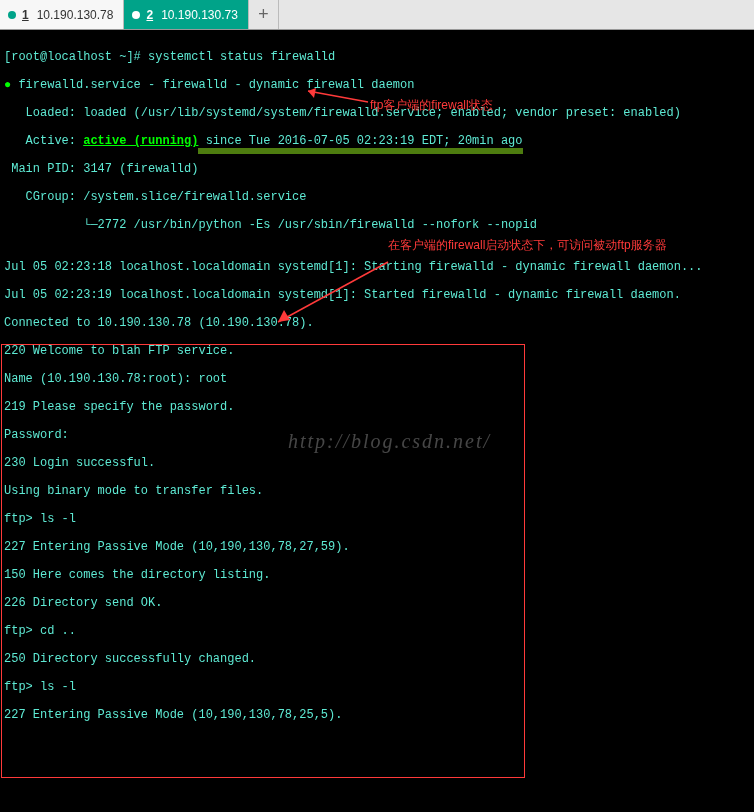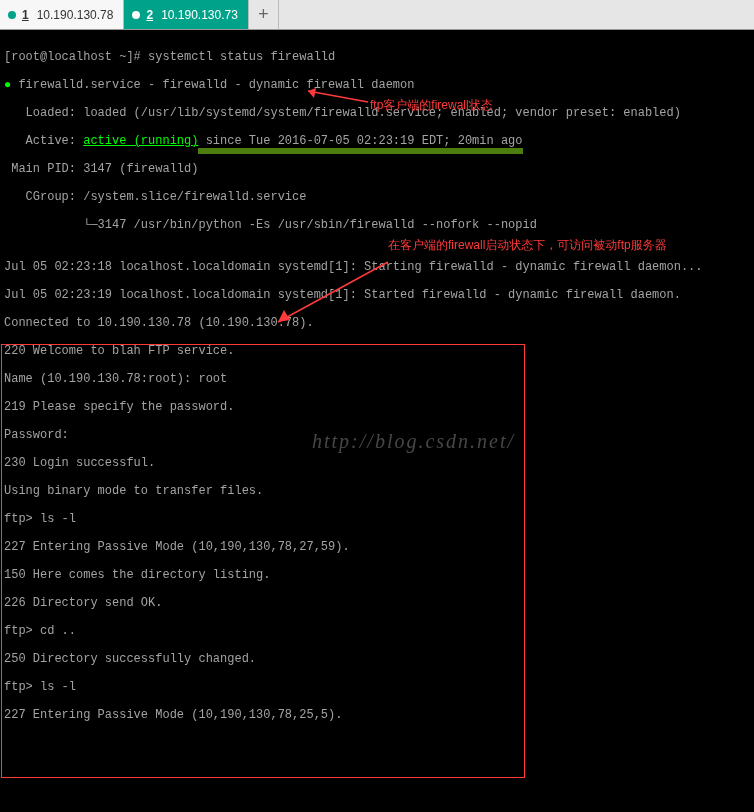--- a/index.html
+++ b/index.html
@@ -56,23 +56,23 @@
     border-right: 1px solid #bbb;
   }
   .term {
     background: #000;
     color: #ccc;
     padding: 6px 4px 4px 4px;
     white-space: pre;
     line-height: 14px;
     position: relative;
   }
-  .white { color: #a3a3a3; }
+  .white { color: #5eead4; }
   .bgreen { color: #00ff00; font-weight: bold; }
-  .ugreen { color: #00ff00; text-decoration: underline; font-weight: normal;}
+  .ugreen { color: #00ff00; text-decoration: underline; font-weight: bold;}
   .redul { border-bottom: 6px solid #4d7c0f; }
 
   .annotation {
     position: absolute;
     color: #ff3a3a;
     font-family: "SimSun", Arial, sans-serif;
     font-size: 12px;
     pointer-events: none;
   }
   .box {
@@ -108,21 +108,21 @@
   </div>
 </div>
 
 <div class="term">
 <div><span class="white">[root@localhost ~]# </span><span class="white">systemctl status firewalld</span></div>
 <div><span class="bgreen">●</span><span class="white"> firewalld.service - firewalld - dynamic firewall daemon</span></div>
 <div class="white">   Loaded: loaded (/usr/lib/systemd/system/firewalld.service; enabled; vendor preset: enabled)</div>
 <div><span class="white">   Active: </span><span class="ugreen" id="active-span">active (running)</span><span class="white redul"> since Tue 2016-07-05 02:23:19 EDT; 20min ago</span></div>
 <div class="white"> Main PID: 3147 (firewalld)</div>
 <div class="white">   CGroup: /system.slice/firewalld.service</div>
-<div class="white">           └─3147 /usr/bin/python -Es /usr/sbin/firewalld --nofork --nopid</div>
+<div class="white">           └─2772 /usr/bin/python -Es /usr/sbin/firewalld --nofork --nopid</div>
 <div class="white"></div>
 <div class="white">Jul 05 02:23:18 localhost.localdomain systemd[1]: Starting firewalld - dynamic firewall daemon...</div>
 <div class="white">Jul 05 02:23:19 localhost.localdomain systemd[1]: Started firewalld - dynamic firewall daemon.</div>
 <div class="white">Connected to 10.190.130.78 (10.190.130.78).</div>
 <div class="white">220 Welcome to blah FTP service.</div>
 <div class="white">Name (10.190.130.78:root): root</div>
 <div class="white">219 Please specify the password.</div>
 <div class="white">Password:</div>
 <div class="white">230 Login successful.</div>
 <div class="white">Using binary mode to transfer files.</div>
@@ -147,15 +147,15 @@
 </svg>
 
 <span class="annotation" style="left:388px; top:208px;">在客户端的firewall启动状态下，可访问被动ftp服务器</span>
 <svg class="arrow" style="left:270px; top:230px;" width="120" height="70">
   <line x1="118" y1="2" x2="8" y2="62" stroke="#ff3a3a" stroke-width="1.5"></line>
   <polygon points="8,62 20,60 14,50" fill="#ff3a3a"></polygon>
 </svg>
 
 <div class="box" style="left:1px; top:314px; width:524px; height:434px;"></div>
 
-<div class="watermark" style="left:312px; top:404px;">http://blog.csdn.net/</div>
+<div class="watermark" style="left:288px; top:404px;">http://blog.csdn.net/</div>
 
 </div>
 
 </body></html>

